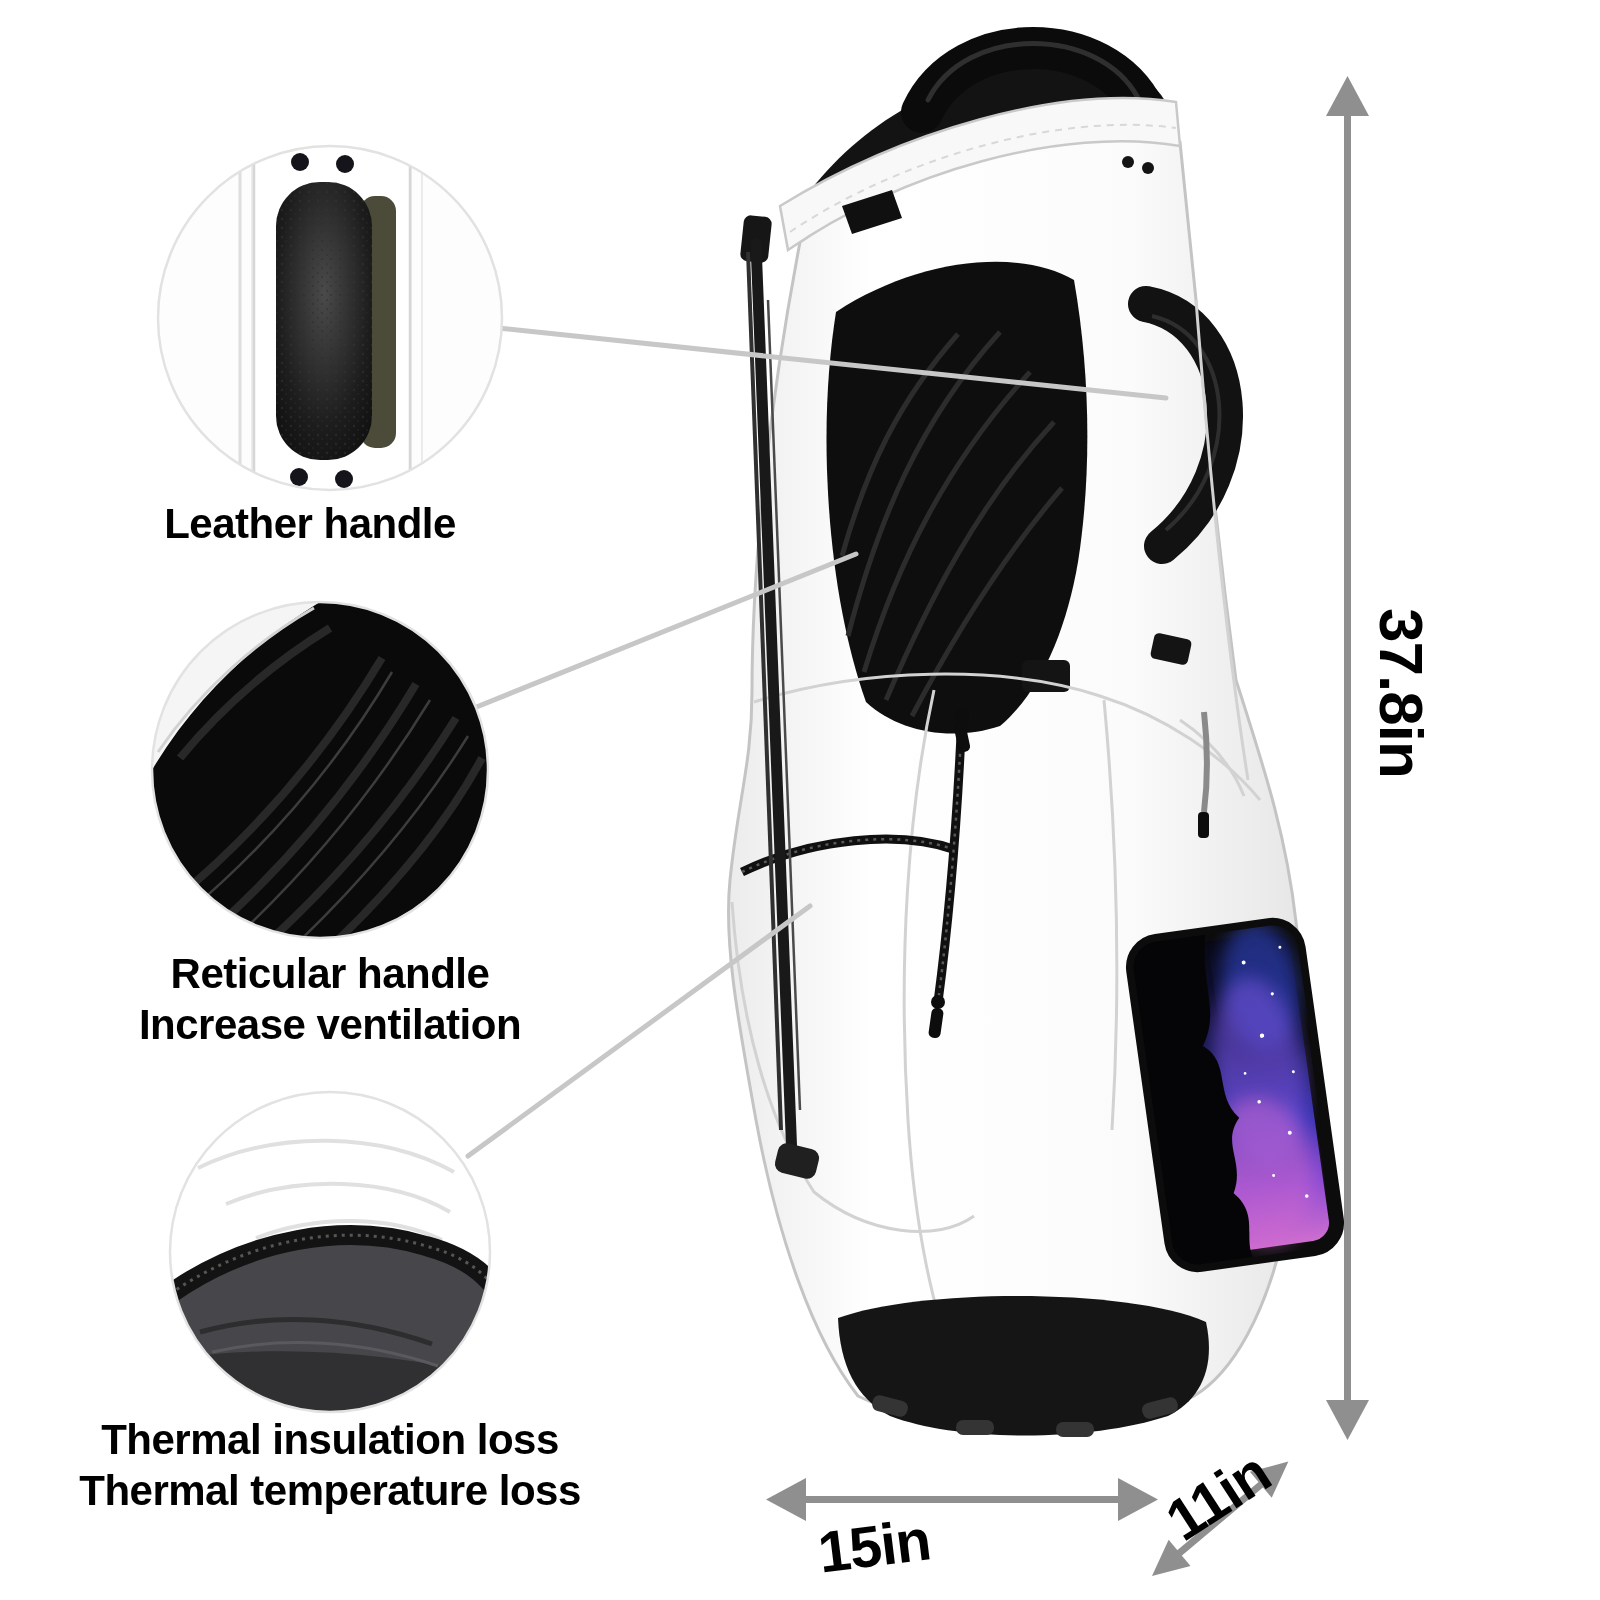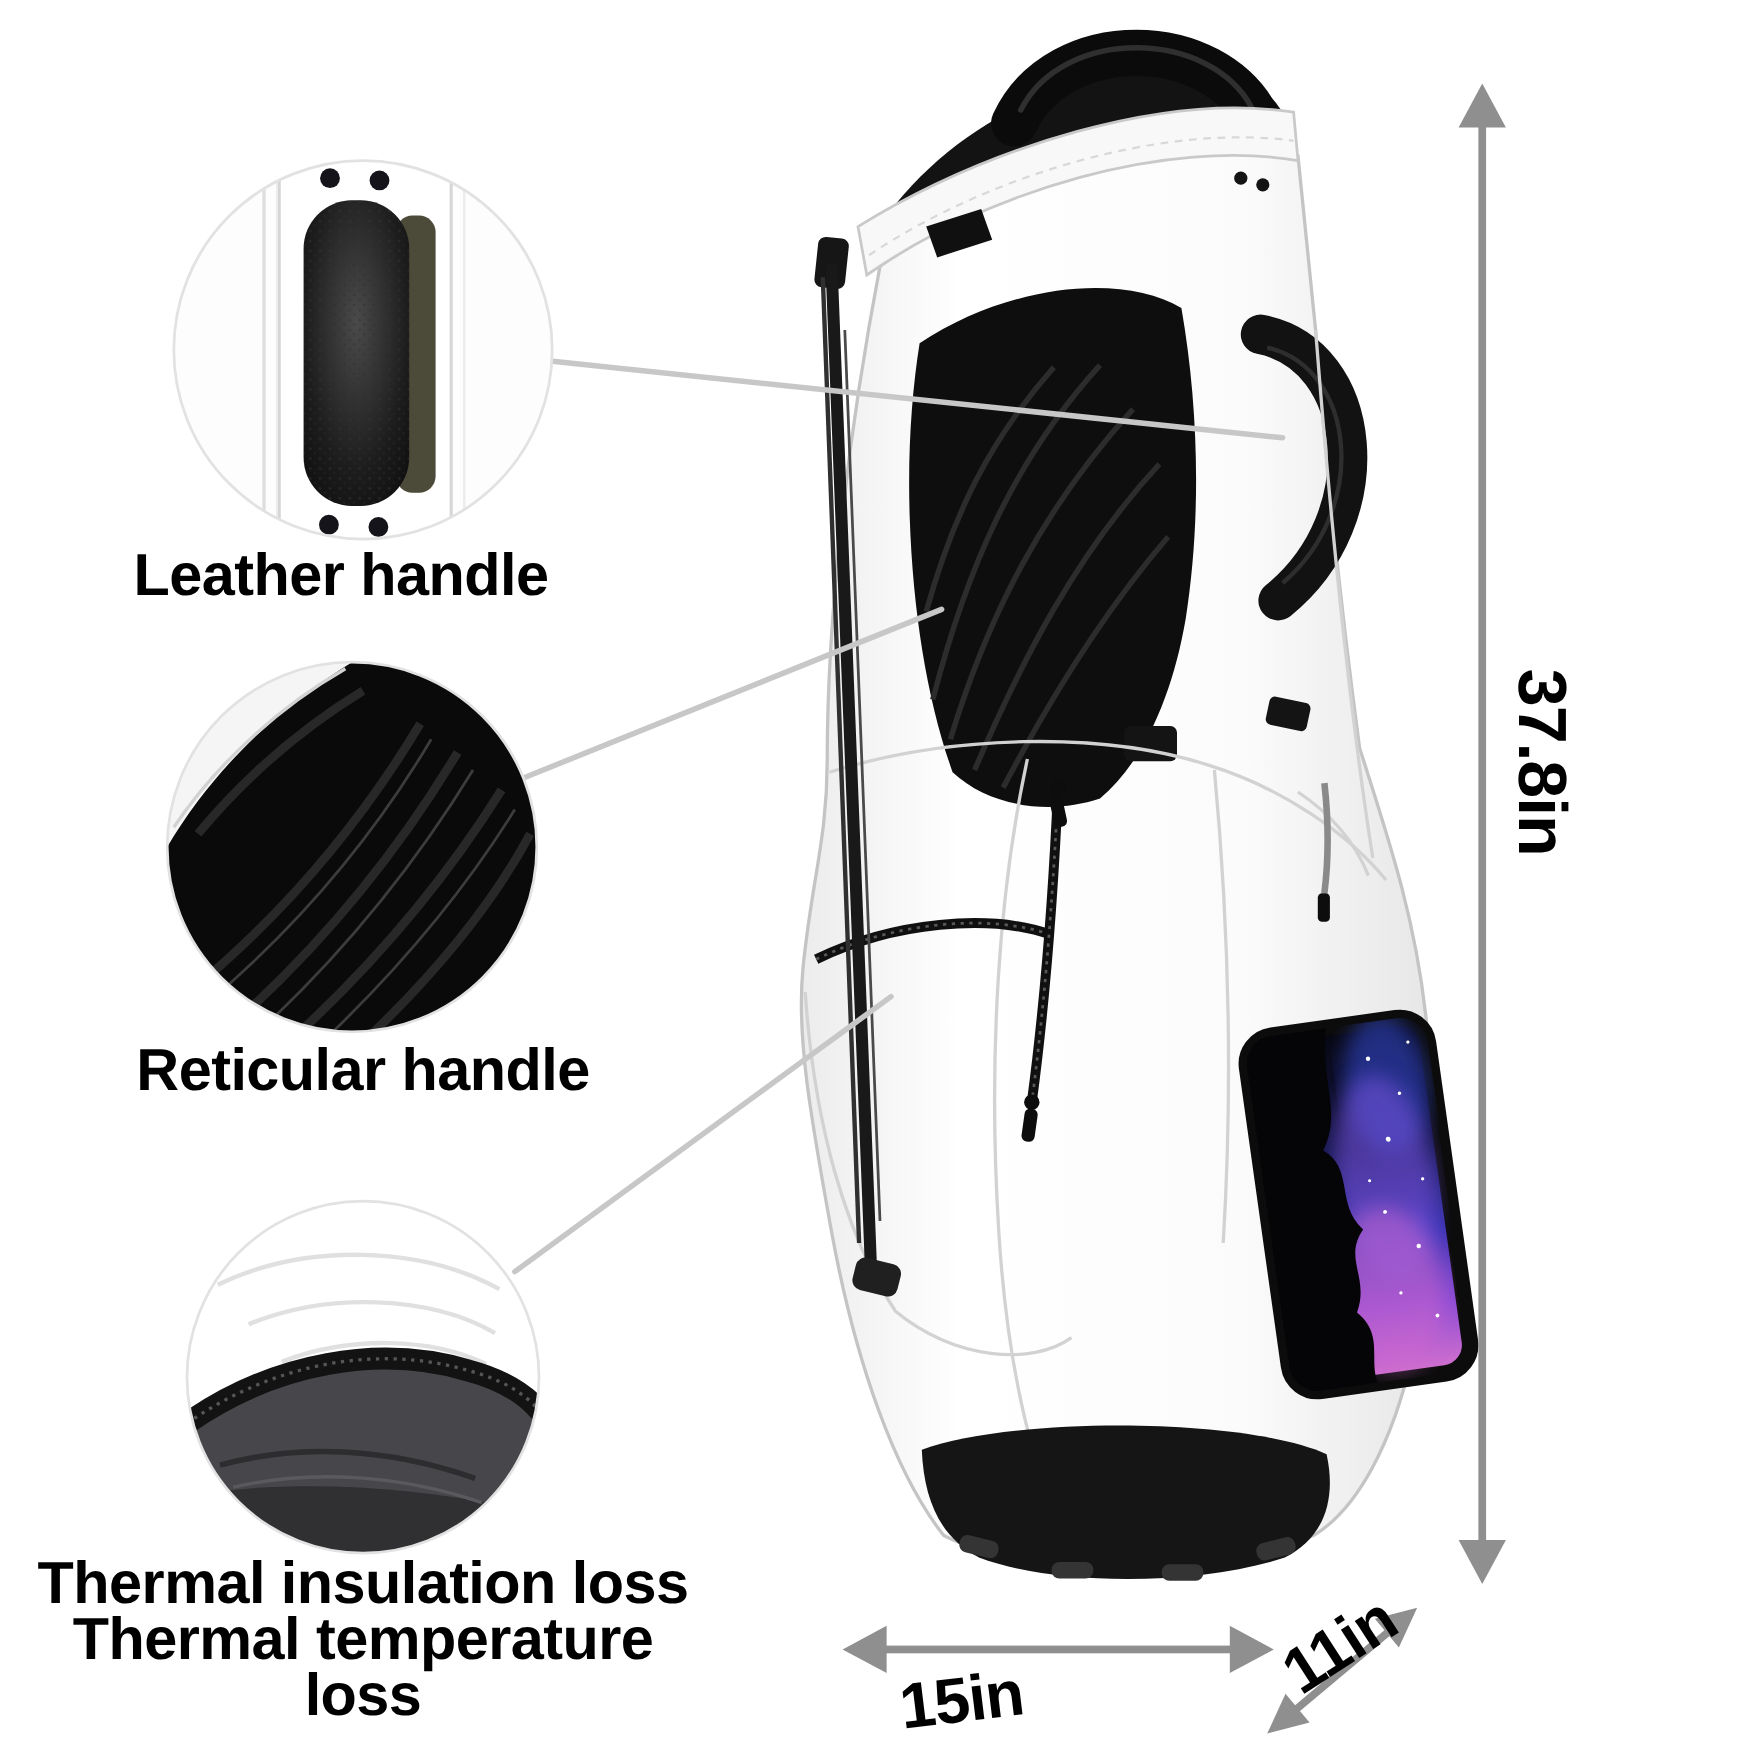--- a/index.html
+++ b/index.html
@@ -2,21 +2,21 @@
 <html><head>
 <meta charset="utf-8">
 <style>
   html,body{margin:0;padding:0;background:#ffffff;}
   .canvas{
     position:relative;width:1600px;height:1600px;background:#ffffff;overflow:hidden;
     font-family:"Liberation Sans","DejaVu Sans",sans-serif;color:#000;
   }
   svg.art{position:absolute;left:0;top:0;width:1600px;height:1600px;}
   .callout{position:absolute;text-align:center;font-weight:bold;letter-spacing:-0.5px;}
-  .callout .cl-line{font-size:54px;line-height:51px;}
+  .callout .cl-line{font-size:42px;line-height:51px;}
   .c1{left:0px;top:498px;width:620px;}
   .c2{left:30px;top:948px;width:600px;}
   .c3{left:10px;top:1414px;width:640px;}
   .dim{position:absolute;font-weight:bold;font-size:58px;letter-spacing:-1px;}
   .dim-h{left:1366px;top:608px;font-size:62px;writing-mode:vertical-rl;}
   .dim-w{left:818px;top:1512px;transform:rotate(-7deg);}
   .dim-d{left:1172px;top:1492px;transform:rotate(-33deg);transform-origin:0 50%;}
 </style>
 </head>
 <body>
@@ -236,20 +236,21 @@
       </g>
     </g>
   </svg>
 
   <div class="callout c1">
     <div class="cl-line">Leather handle</div>
   </div>
 
   <div class="callout c2">
     <div class="cl-line">Reticular handle</div>
+    <div class="cl-line">Increase ventilation</div>
   </div>
 
   <div class="callout c3">
     <div class="cl-line">Thermal insulation loss</div>
     <div class="cl-line">Thermal temperature loss</div>
   </div>
 
   <div class="dim dim-h">37.8in</div>
   <div class="dim dim-w">15in</div>
   <div class="dim dim-d">11in</div>

